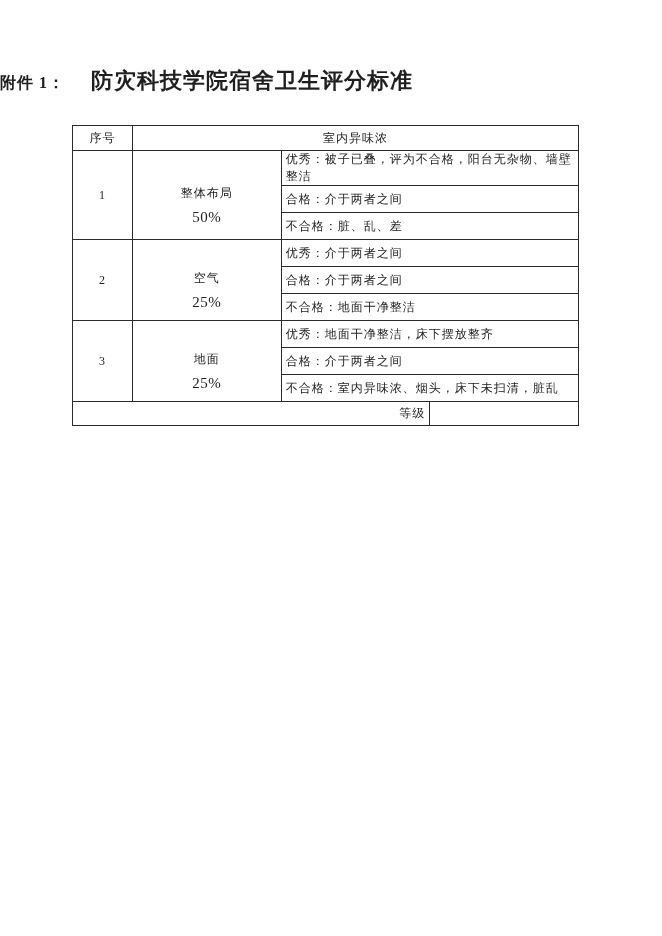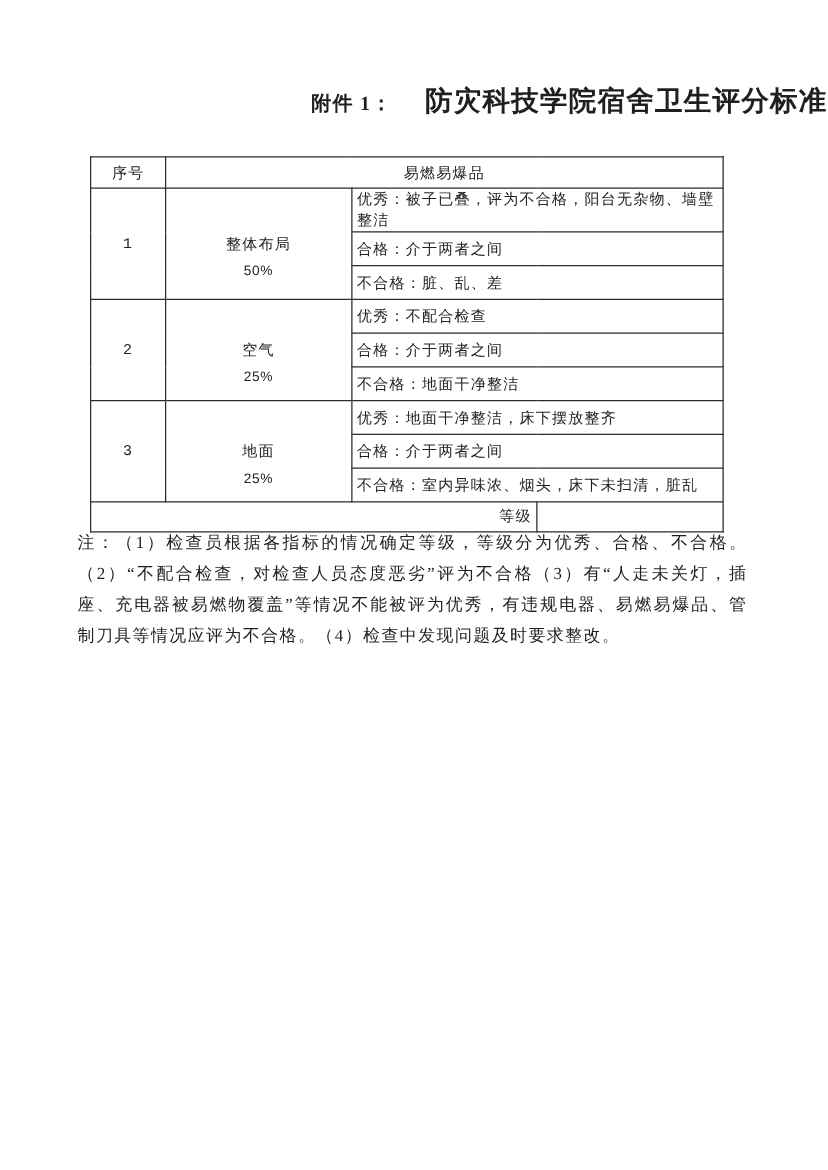--- a/index.html
+++ b/index.html
@@ -13,21 +13,21 @@
     width: 662px;
     height: 936px;
     background: #ffffff;
     overflow: hidden;
   }
   .title-line {
     position: absolute;
     top: 66px;
     left: 0;
     width: 662px;
-    text-align: right;
+    text-align: left;
     white-space: nowrap;
   }
   .attachment-label {
     font-size: 16px;
     font-weight: bold;
     font-family: "Liberation Serif", "DejaVu Serif", serif;
     margin-right: 26px;
     letter-spacing: 1px;
   }
   .doc-title {
@@ -45,28 +45,28 @@
     table-layout: fixed;
     font-size: 12px;
     color: #222222;
   }
   table.score-table td {
     border: 1px solid #2b2b2b;
     padding: 0 4px;
     vertical-align: middle;
     letter-spacing: 1px;
   }
-  td.col-index    { width: 60px; text-align: center; font-family: Liberation Mono, monospace; }
+  td.col-index    { width: 60px; text-align: center; }
   td.col-category { width: 66px; text-align: center; }
   td.col-grade    { width: 67px; }
   tr.header-row td { height: 25px; text-align: center; }
   tr.criteria-row td { height: 27px; }
   td.criteria-cell { padding-left: 10px; letter-spacing: 1.5px; }
   .category-name { margin-bottom: 7px; letter-spacing: 1px; margin-top: 20px; }
-  .category-weight { letter-spacing: 0.5px; font-family: Liberation Sans, sans-serif; font-size: 11px; }
+  .category-weight { letter-spacing: 0.5px; font-family: Liberation Serif, serif; font-size: 15px; }
   tr.footer-row td { height: 24px; margin-left: 20px; }
   td.grade-label-cell { text-align: right; padding-right: 10px; letter-spacing: 1px; }
   .note {
     position: absolute;
     left: 62px;
     top: 421px;
     width: 536px;
     font-size: 13.5px;
     line-height: 25px;
     text-align: justify;
@@ -81,21 +81,21 @@
 
   <div class="title-line">
     <span class="attachment-label">附件 1：</span><span class="doc-title">防灾科技学院宿舍卫生评分标准</span>
   </div>
 
   <table class="score-table">
 
     <tbody>
         <tr class="header-row">
       <td class="col-index">序号</td>
-      <td colspan="3">易燃易爆品</td>
+      <td colspan="3">室内异味浓</td>
     </tr>
 
     <tr class="criteria-row">
       <td class="col-index" rowspan="3">1</td>
       <td class="col-category" rowspan="3">
         <div class="category-name">整体布局</div>
         <div class="category-weight">50%</div>
       </td>
       <td class="criteria-cell" colspan="2">优秀：被子已叠，评为不合格，阳台无杂物、墙壁整洁</td>
     </tr>
@@ -105,21 +105,21 @@
     <tr class="criteria-row">
       <td class="criteria-cell" colspan="2">不合格：脏、乱、差</td>
     </tr>
 
     <tr class="criteria-row">
       <td class="col-index" rowspan="3">2</td>
       <td class="col-category" rowspan="3">
         <div class="category-name">空气</div>
         <div class="category-weight">25%</div>
       </td>
-      <td class="criteria-cell" colspan="2">优秀：不配合检查</td>
+      <td class="criteria-cell" colspan="2">优秀：介于两者之间</td>
     </tr>
     <tr class="criteria-row">
       <td class="criteria-cell" colspan="2">合格：介于两者之间</td>
     </tr>
     <tr class="criteria-row">
       <td class="criteria-cell" colspan="2">不合格：地面干净整洁</td>
     </tr>
 
     <tr class="criteria-row">
       <td class="col-index" rowspan="3">3</td>
@@ -136,15 +136,14 @@
       <td class="criteria-cell" colspan="2">不合格：室内异味浓、烟头，床下未扫清，脏乱</td>
     </tr>
 
     <tr class="footer-row">
       <td class="grade-label-cell" colspan="3">等级</td>
       <td class="col-grade"></td>
     </tr>
   </tbody>
     </table>
 
-  <div class="note">注：（1）检查员根据各指标的情况确定等级，等级分为优秀、合格、不合格。（2）“不配合检查，对检查人员态度恶劣”评为不合格（3）有“人走未关灯，插座、充电器被易燃物覆盖”等情况不能被评为优秀，有违规电器、易燃易爆品、管制刀具等情况应评为不合格。（4）检查中发现问题及时要求整改。</div>
 
 </div>
 
 </body></html>

